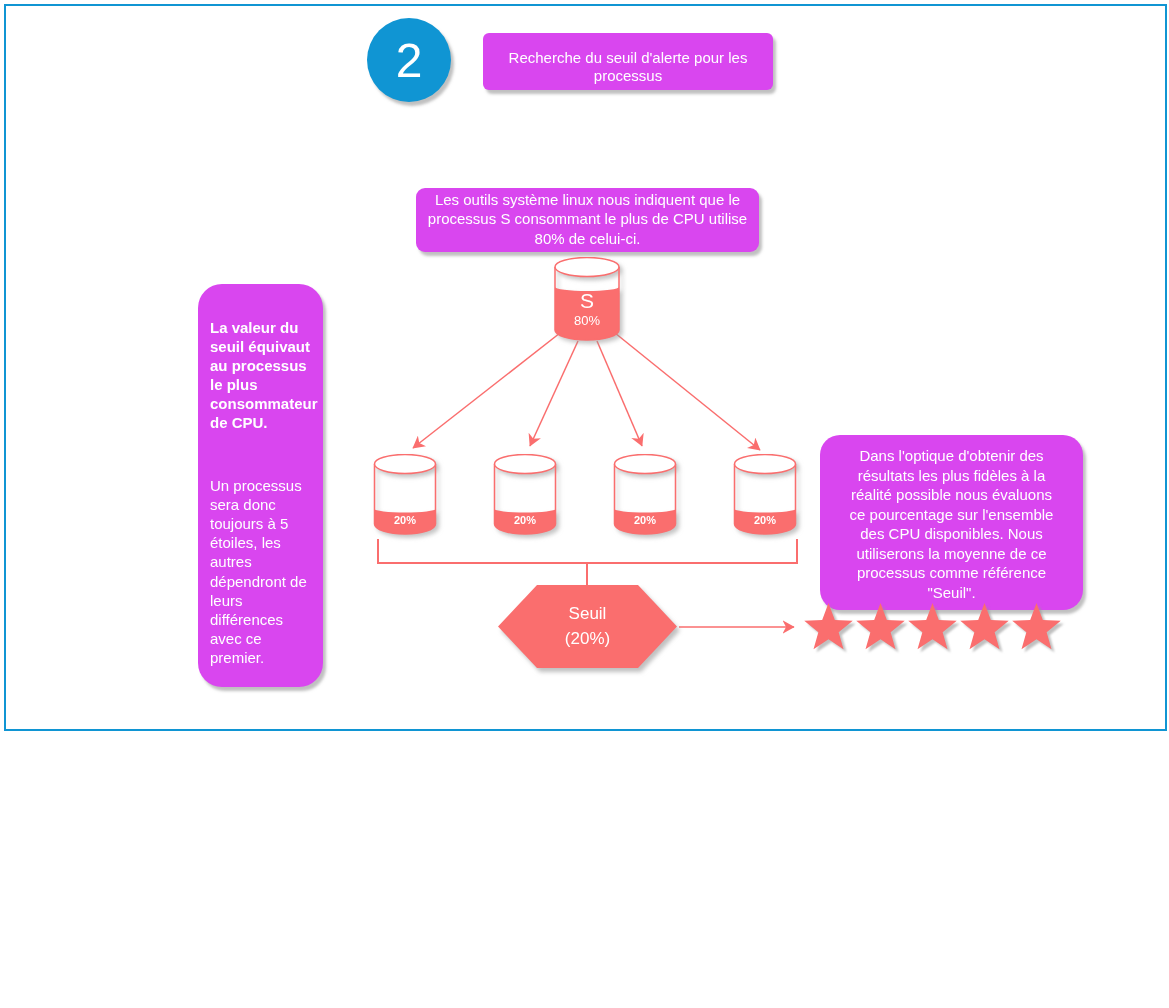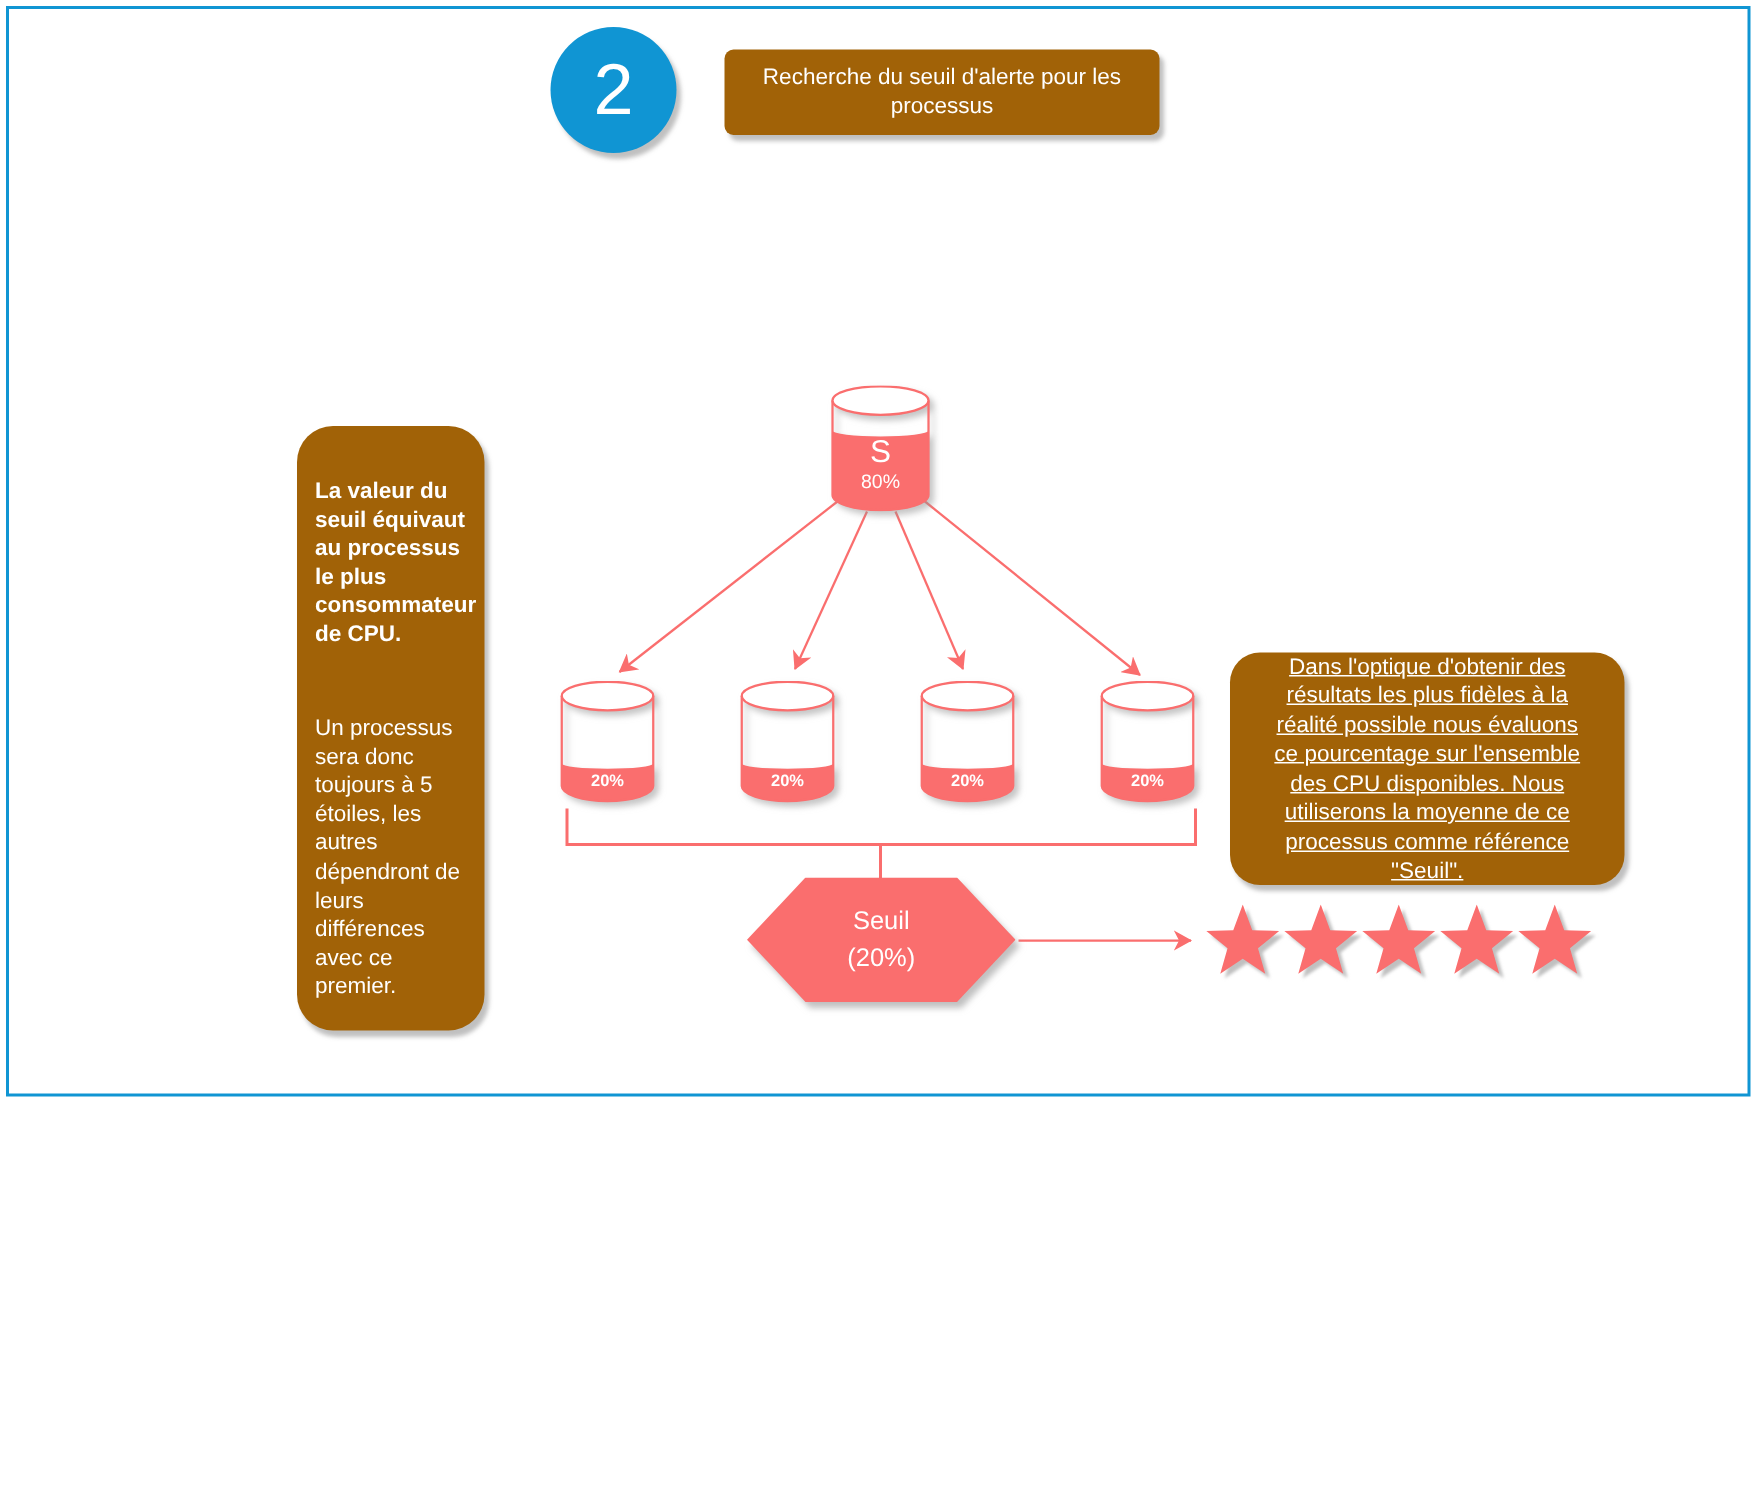--- a/index.html
+++ b/index.html
@@ -6,33 +6,33 @@
   #stage{position:relative;width:1169px;height:1008px;background:#fff;overflow:hidden;
          font-family:"Liberation Sans",sans-serif;}
   #frame{position:absolute;left:4px;top:4px;width:1159px;height:723px;
          border:2px solid #1095D3;background:#fff;}
   .shadowed{box-shadow:3px 4px 3px rgba(140,140,140,.55);}
   
   #step-circle{position:absolute;left:367px;top:18px;width:84px;height:84px;border-radius:50%;
                background:#1095D3;color:#fff;display:flex;align-items:center;justify-content:center;
                font-size:48px;}
   
-  .bluebox{position:absolute;background:#a16207;color:#fff;text-align:center;
-           display:flex;align-items:center;justify-content:center;box-sizing:border-box;}
+  .bluebox{position:absolute;background:#d946ef;color:#fff;text-align:center;
+           display:flex;align-items:flex-end;justify-content:center;box-sizing:border-box;}
   #header-box{left:483px;top:33px;width:290px;height:57px;border-radius:6px;
               font-size:15px;line-height:1.25;padding:4px 14px;}
   #note-top{left:416px;top:188px;width:343px;height:64px;border-radius:9px;
             font-size:15px;line-height:1.3;padding:4px 10px;}
   #note-left{left:198px;top:284px;width:125px;height:403px;border-radius:24px;
              font-size:15px;line-height:1.27;padding:34px 12px;text-align:left;
              display:block;}
   #note-left .p1{font-weight:bold;margin:0 0 44px 0;}
   #note-left .p2{margin:0;}
-  #note-right{left:820px;top:435px;width:263px;height:155px;border-radius:20px;
-              font-size:15px;line-height:1.3;padding:8px 24px;text-decoration:underline;}
+  #note-right{left:820px;top:435px;width:263px;height:175px;border-radius:20px;
+              font-size:15px;line-height:1.3;padding:8px 24px;}
   
   .cyl{position:absolute;filter:drop-shadow(3px 3px 2px rgba(150,150,150,.55));}
   .cyl text{fill:#fff;font-family:"Liberation Sans",sans-serif;}
   
   #hexagon{position:absolute;left:498px;top:585px;width:179px;height:83px;
            filter:drop-shadow(3px 4px 2px rgba(150,150,150,.6));}
   #hexagon text{fill:#fff;font-size:17px;font-family:"Liberation Sans",sans-serif;}
   
   #star-row{position:absolute;left:803px;top:603px;display:flex;gap:1px;}
   #star-row svg{filter:drop-shadow(3px 3px 1px rgba(150,150,150,.6));}
@@ -65,20 +65,23 @@
     </g>
   </svg>
 
   <div id="step-circle" class="shadowed">
     <span>2</span>
   </div>
   <div id="header-box" class="bluebox shadowed">
     <span>Recherche du seuil d'alerte pour les processus</span>
   </div>
 
+  <div id="note-top" class="bluebox shadowed">
+    <span>Les outils système linux nous indiquent que le processus S consommant le plus de CPU utilise 80% de celui-ci.</span>
+  </div>
 
   <div id="note-left" class="bluebox shadowed">
     <p class="p1">La valeur du seuil équivaut au processus le plus consommateur de CPU.</p>
     <p class="p2">Un processus sera donc toujours à 5 étoiles, les autres dépendront de leurs différences avec ce premier.</p>
   </div>
 
   <div id="note-right" class="bluebox shadowed">
     <span>Dans l'optique d'obtenir des résultats les plus fidèles à la réalité possible nous évaluons ce pourcentage sur l'ensemble des CPU disponibles. Nous utiliserons la moyenne de ce processus comme référence "Seuil".</span>
   </div>
 

